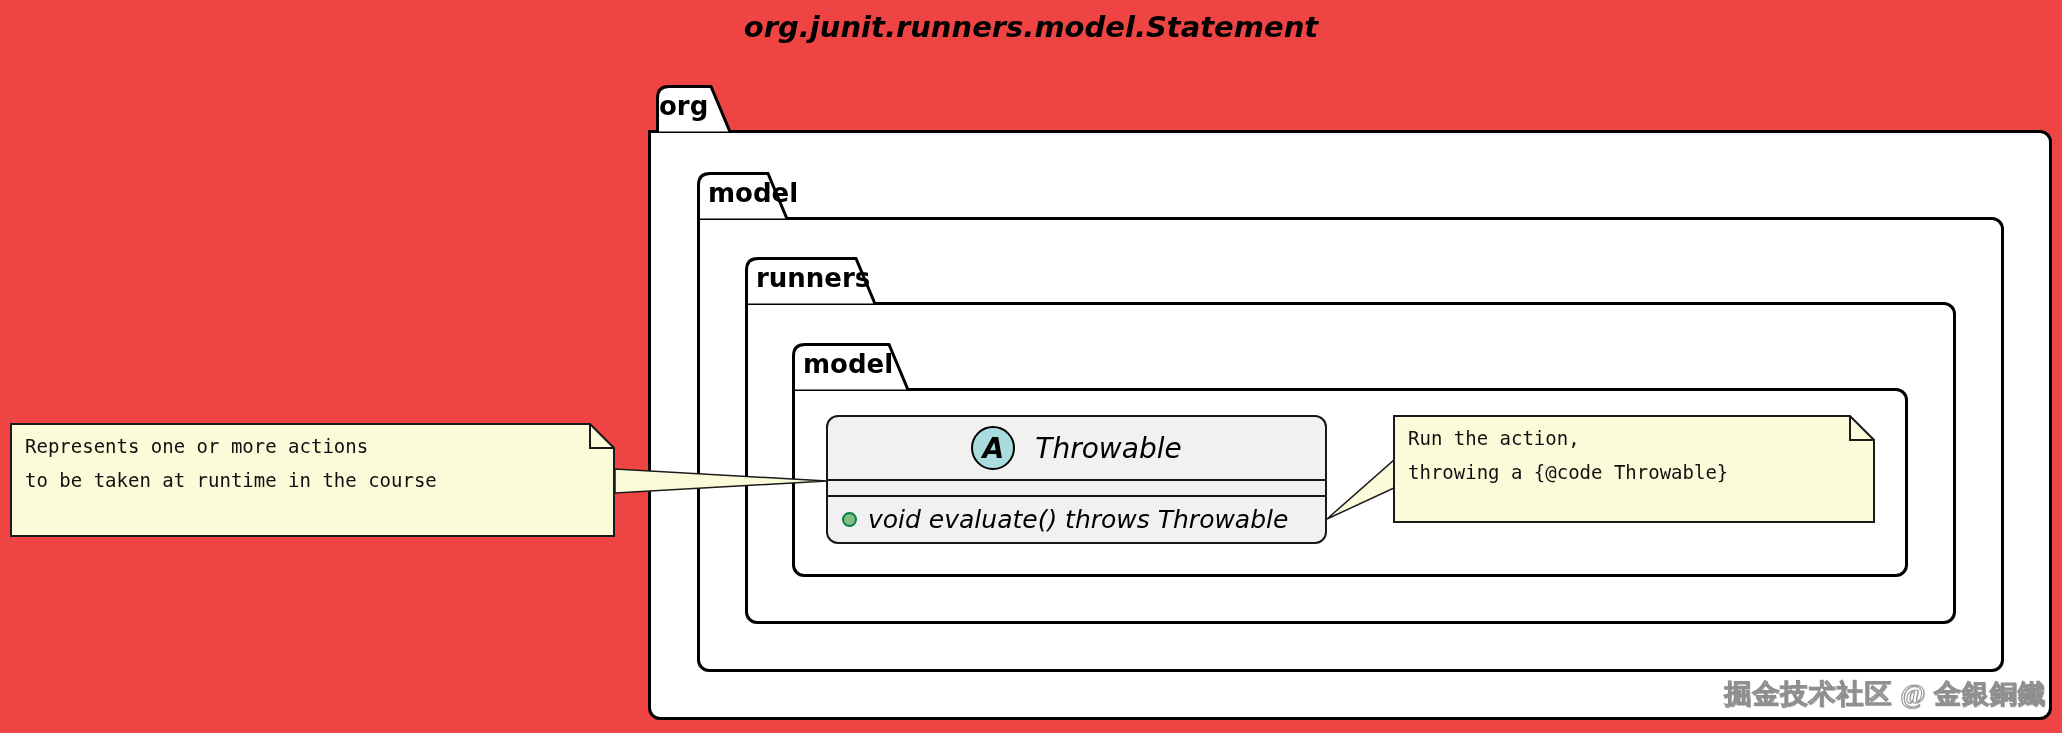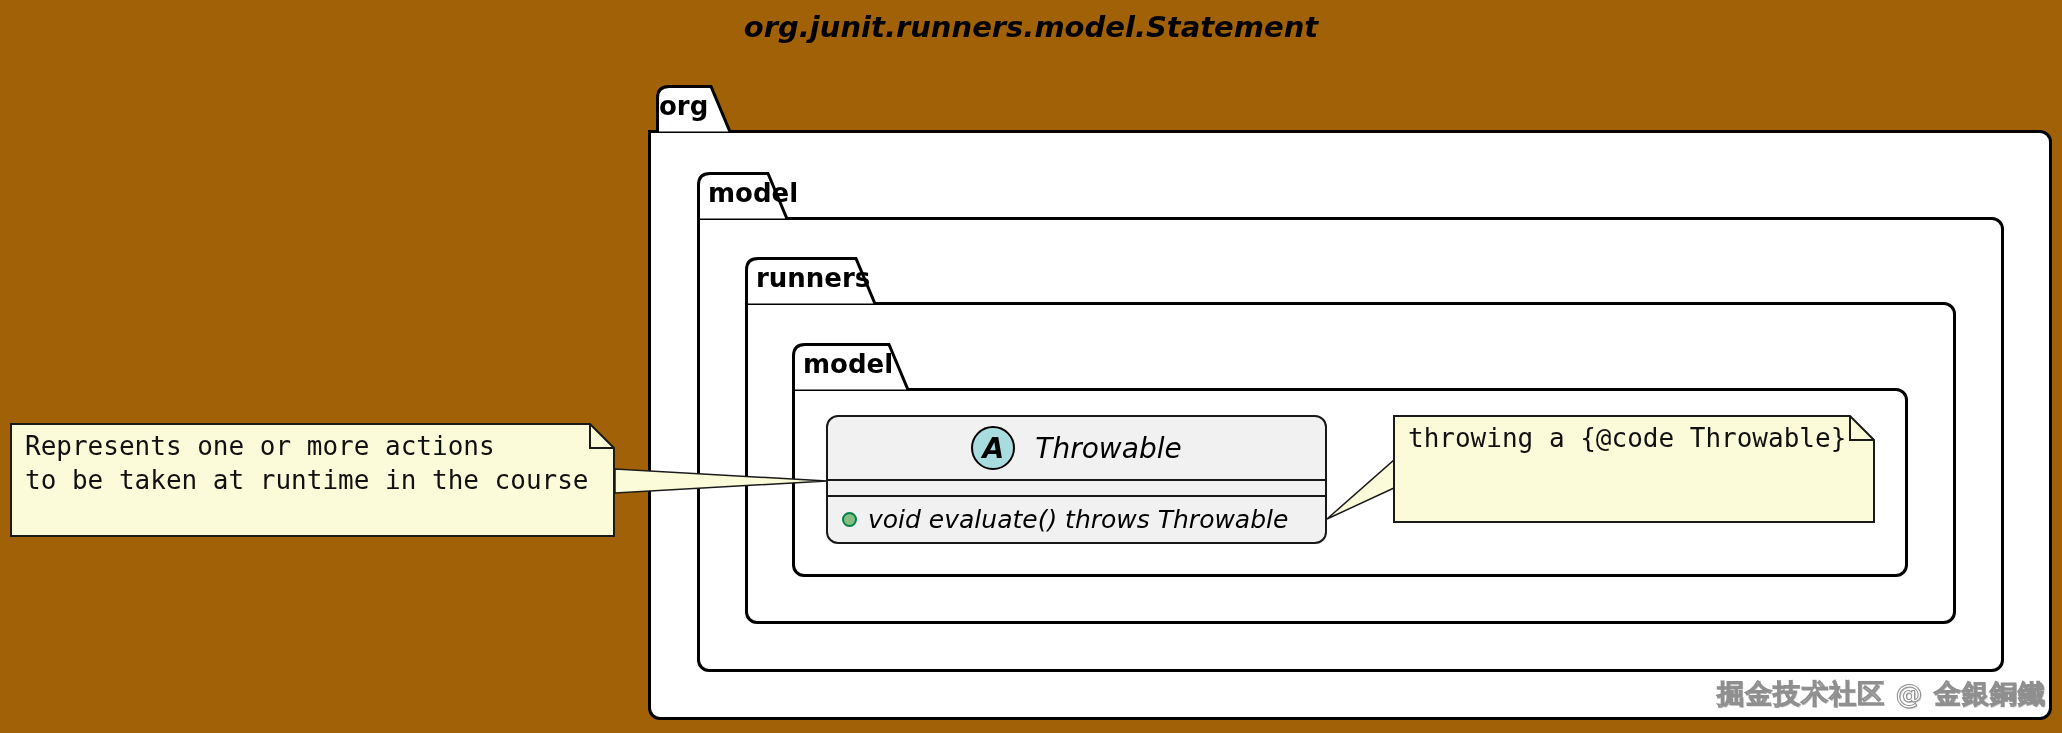--- a/index.html
+++ b/index.html
@@ -1,20 +1,20 @@
 <!DOCTYPE html>
 <html style="--border: #000000; --class-border: #181818; --class-fill: #F1F1F1; --abstract-badge-fill: #A9DCDF; --method-bullet-fill: #84BE84; --method-bullet-border: #038048; --note-fill: #FBFBD9; --note-border: #1a1a1a;"><head>
 <meta charset="utf-8">
 <style>
   html, body { margin: 0; padding: 0; background: #ffffff; }
   .canvas {
     position: relative;
     width: 2062px;
     height: 733px;
-    background: #a16207;
+    background: #ef4444;
     font-family: "DejaVu Sans", "Liberation Sans", sans-serif;
     overflow: hidden;
   }
 
   
   .diagram-title {
     position: absolute;
     left: 0; right: 0; top: 10px;
     text-align: center;
     font-size: 29px;
@@ -129,37 +129,38 @@
   
   .note { position: absolute; }
   .note svg { display: block; position: absolute; left: 0; top: 0; }
   .note-left  { left: 10px;   top: 423px; width: 605px; height: 114px; }
   .note-right { left: 1393px; top: 415px; width: 482px; height: 108px; }
   .note-text {
     position: absolute;
     left: 0; top: 0; right: 0; bottom: 0;
     padding: 6px 0 0 15px;
     font-family: "DejaVu Sans Mono", "Liberation Mono", monospace;
-    font-size: 26px;
+    font-size: 19px;
     line-height: 34px;
     color: #111;
     white-space: nowrap;
   }
 
   
   .watermark {
     position: absolute;
     right: 16px; top: 676px;
     font-size: 27px;
     font-weight: bold;
     letter-spacing: 1px;
     color: #fdfdfd;
     -webkit-text-stroke: 1px #8f8f8f;
     text-shadow: 1px 1px 0 #c9c9c9;
     white-space: nowrap;
+    font-family: Liberation Serif, serif;
   }
 </style>
 </head>
 <body>
 
 <div class="canvas">
 
   <div class="diagram-title">org.junit.runners.model.Statement</div>
 
   <div class="pkg-box pkg-org"></div>
@@ -221,19 +222,20 @@
       <div>to be taken at runtime in the course</div>
     </div>
   </div>
 
   <div class="note note-right">
     <svg width="482" height="108" viewBox="0 0 482 108">
       <path d="M1,1 L457,1 L481,25 L481,107 L1,107 Z" style="fill:var(--note-fill,#FBFBD9); stroke:var(--note-border,#1a1a1a); stroke-width:2"></path>
       <path d="M457,1 L457,25 L481,25" style="fill:none; stroke:var(--note-border,#1a1a1a); stroke-width:2"></path>
     </svg>
     <div class="note-text">
+      <div>Run the action,</div>
       <div>throwing a {@code Throwable}</div>
     </div>
   </div>
 
   <div class="watermark">掘金技术社区 @ 金銀銅鐵</div>
 
 </div>
 
 </body></html>

